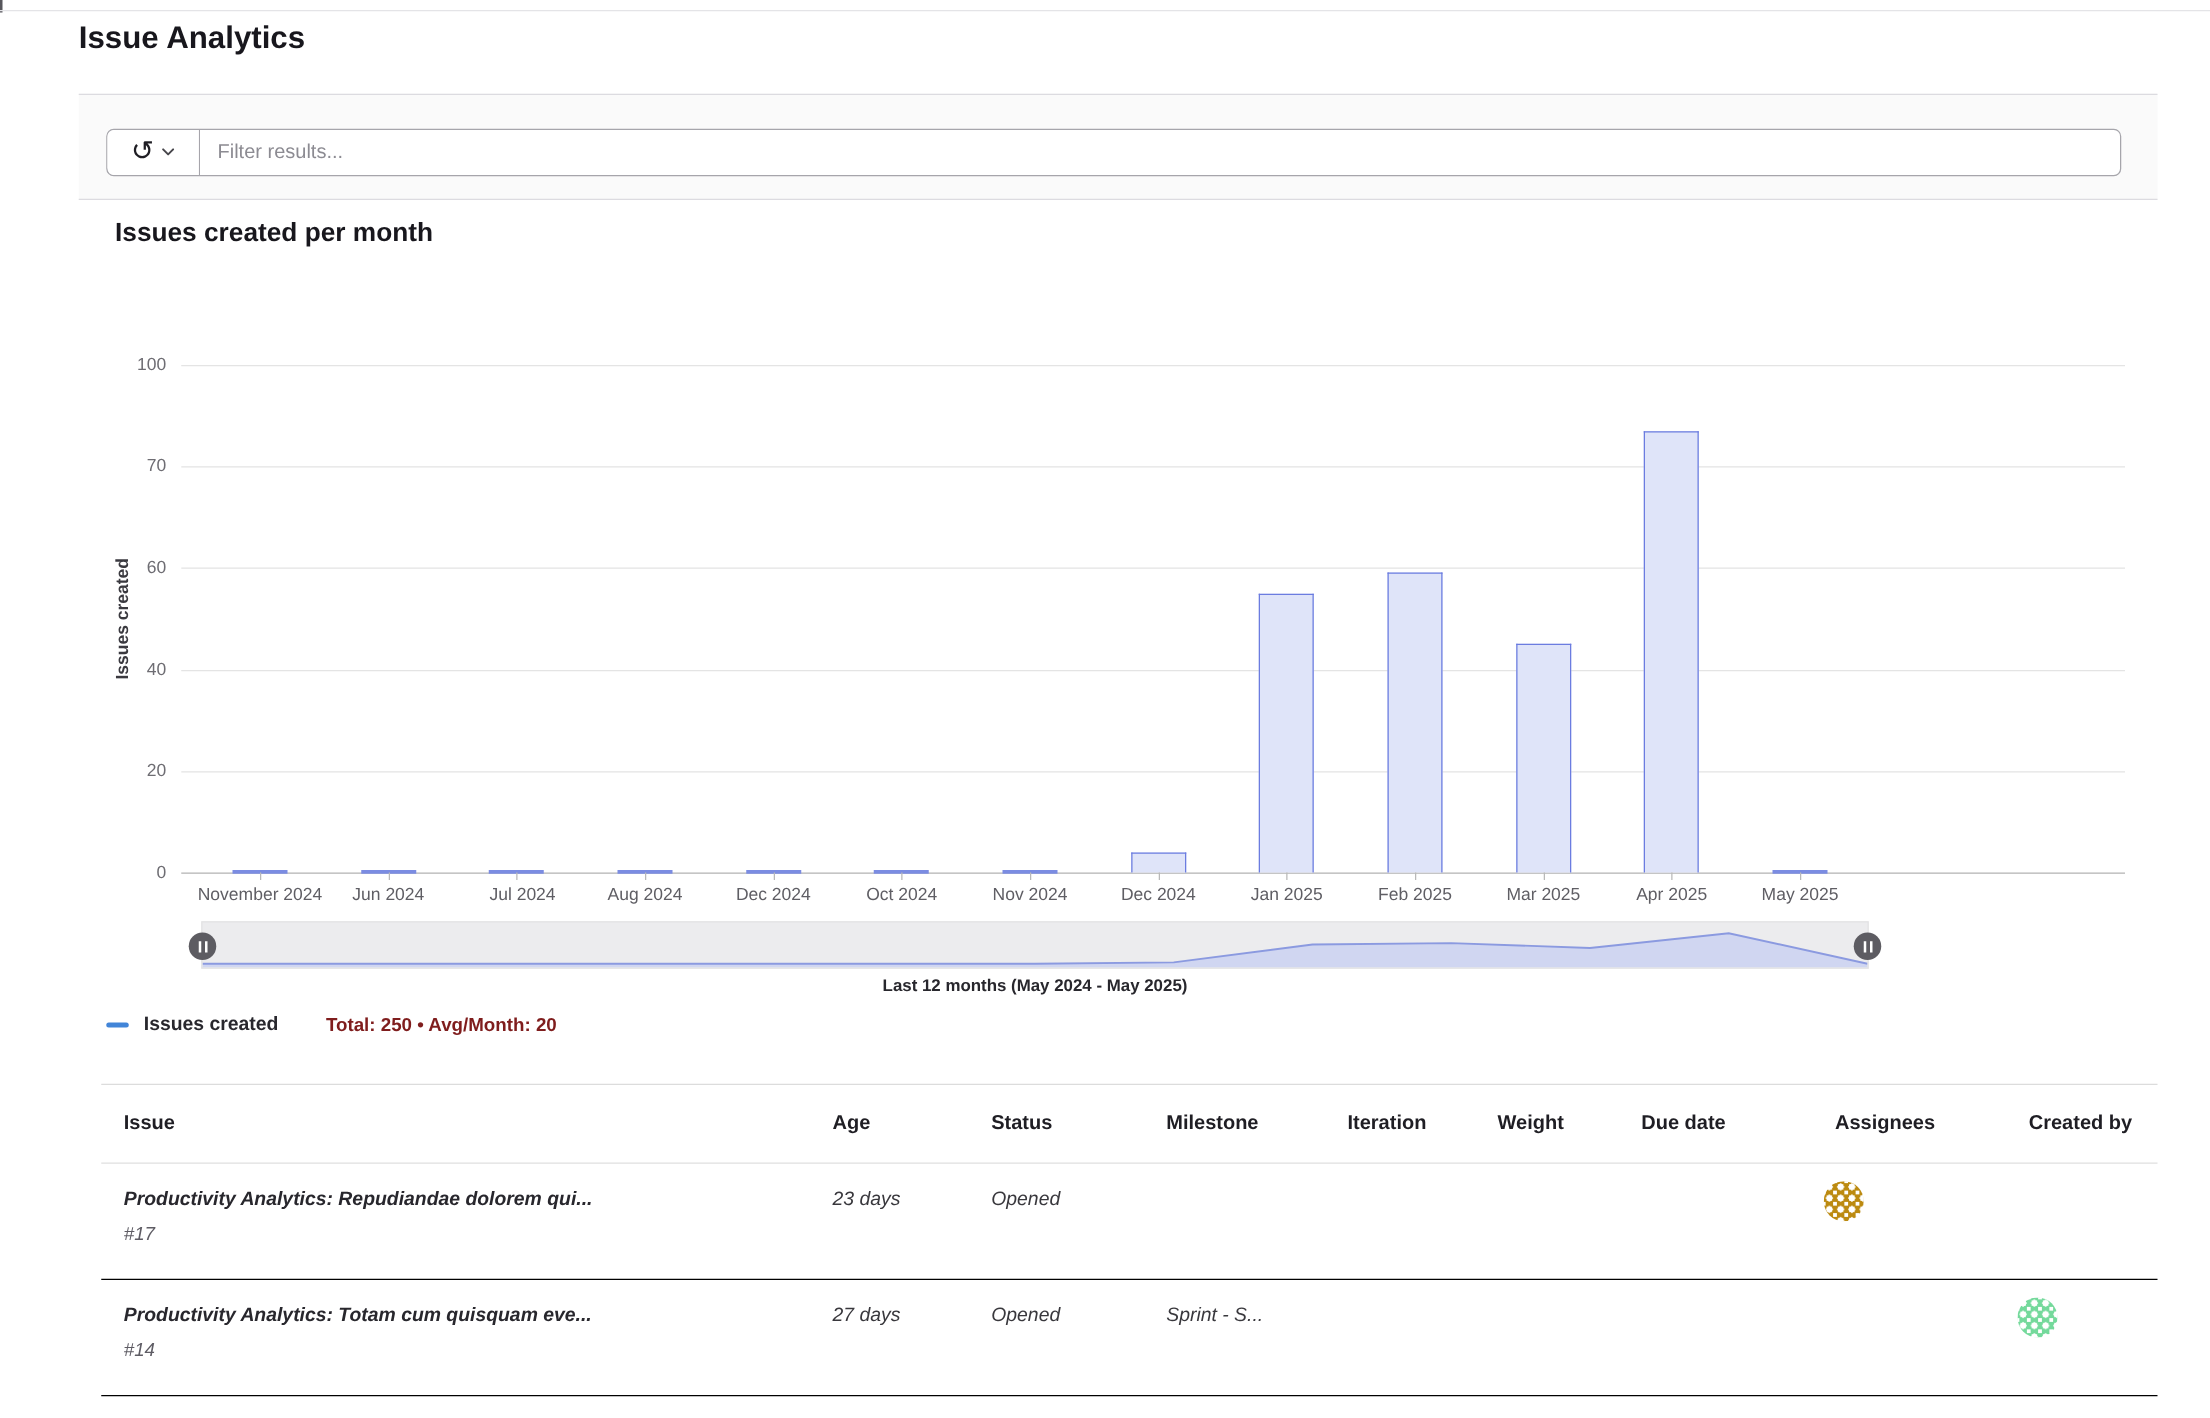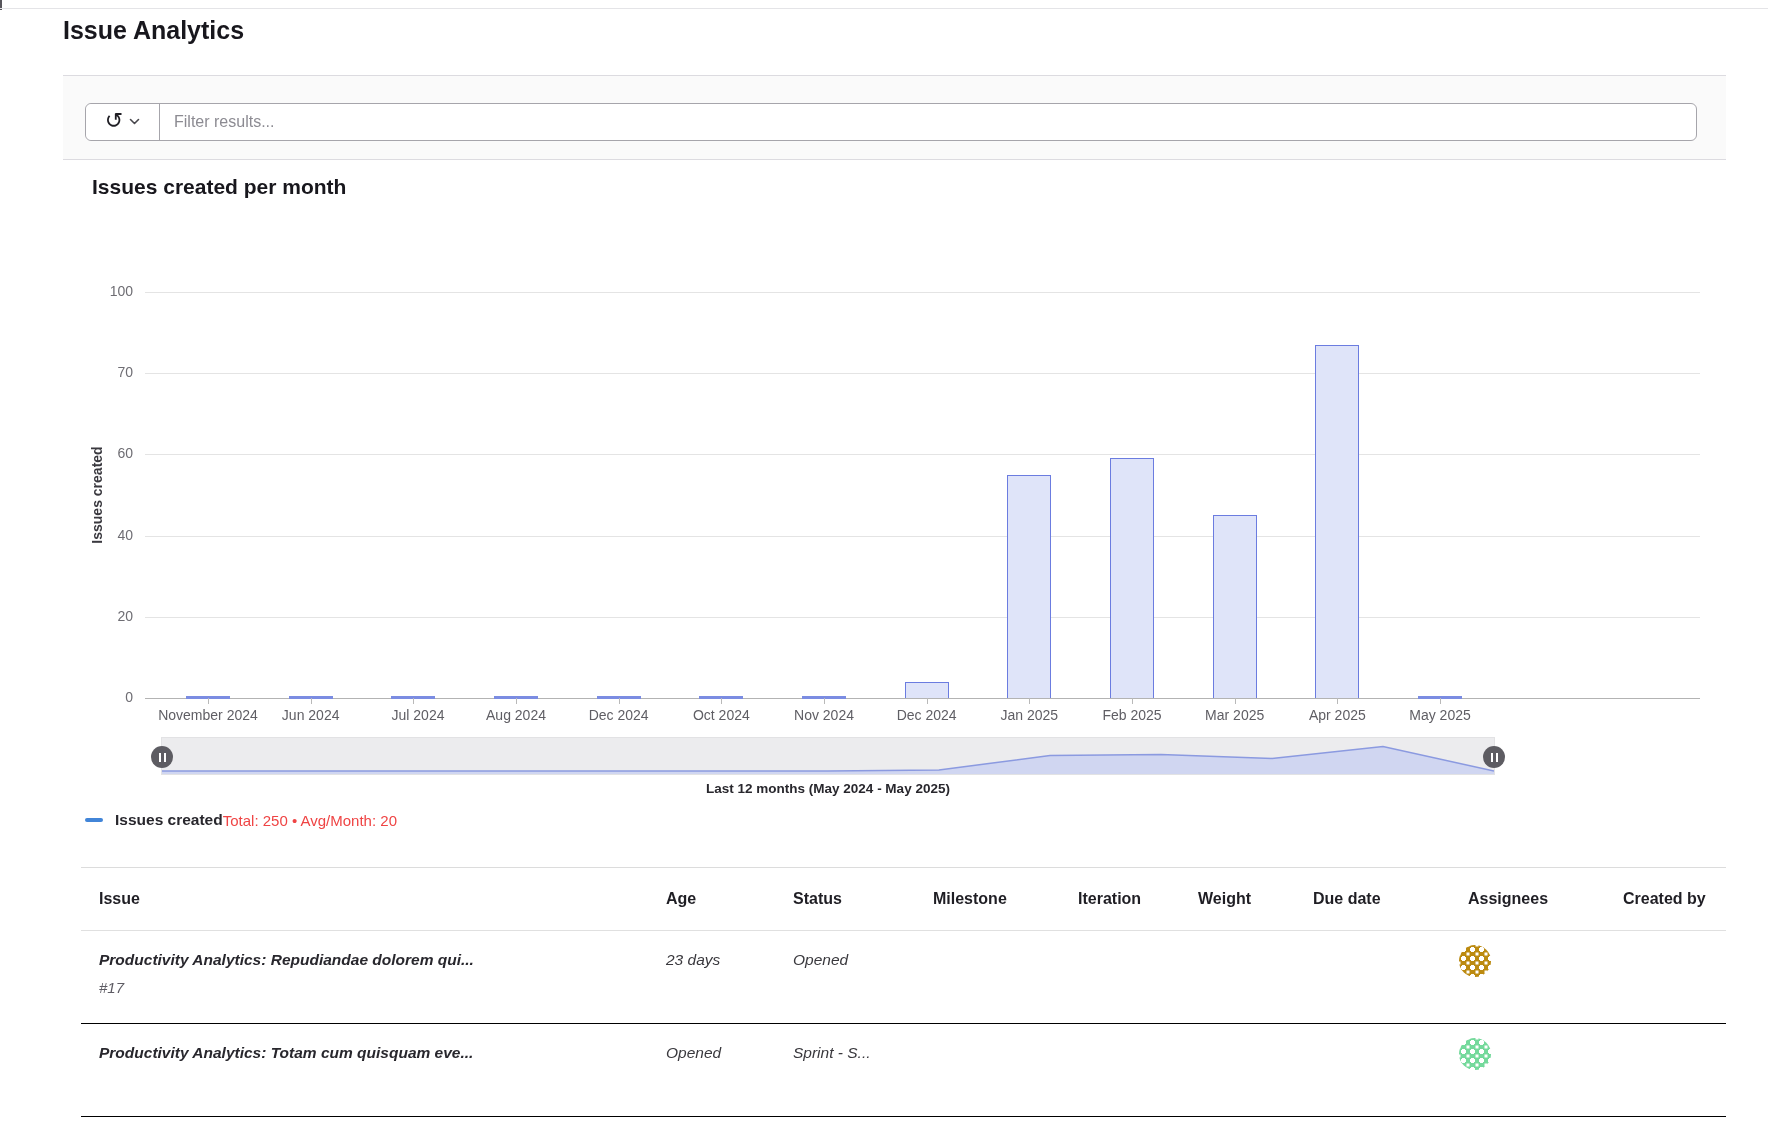--- a/index.html
+++ b/index.html
@@ -46,21 +46,21 @@
   .handle.left{left:-11px;}
   .handle.right{right:-11px;}
 
   .chart-caption{position:absolute;left:161px;top:781px;width:1334px;text-align:center;
                  font-size:13.5px;font-weight:700;color:#28272d;}
 
   
   .legend{position:absolute;left:85px;top:806px;display:flex;align-items:center;height:28px;}
   .legend-dash{width:18px;height:4px;border-radius:2px;background:#4285d8;margin-right:12px;}
   .legend-label{font-size:15.5px;font-weight:700;color:#28272d;}
-  .legend-stats{font-size:15px;color:#ef4444;}
+  .legend-stats{font-size:15px;color:#7f1d1d;margin-left:38px;font-weight:bold;}
 
   
   .issues-table{position:absolute;left:81px;top:867px;width:1645px;}
   .thead,.trow{display:grid;grid-template-columns:567px 127px 140px 145px 120px 115px 155px 155px 1fr;}
   .thead{height:62px;border-top:1px solid #dcdcdc;border-bottom:1px solid #e0e0e0;align-items:center;}
   .th{font-size:16px;font-weight:700;color:#1f1e24;padding-left:18px;}
   .trow{border-bottom:1px solid #000000;padding:17px 0 0 0;height:75px;box-sizing:content-box;font-style:italic;}
   .td{font-size:15.5px;color:#39383d;padding-left:18px;line-height:24px;}
   .issue-title{font-size:15.5px;font-weight:700;color:#28272d;cursor:pointer;line-height:23px;
                white-space:nowrap;overflow:hidden;}
@@ -194,21 +194,23 @@
         <div class="td"></div>
         <div class="td"></div>
         <div class="td"></div>
         <div class="td">
           <div class="avatar" style="background-color: rgb(188, 138, 16);"></div>
         </div>
       </div>
       <div class="trow">
         <div class="td">
           <div class="issue-title">Productivity Analytics: Totam cum quisquam eve...</div>
-        </div>
+          <div class="issue-ref">#14</div>
+        </div>
+        <div class="td">27 days</div>
         <div class="td">Opened</div>
         <div class="td">Sprint - S...</div>
         <div class="td"></div>
         <div class="td"></div>
         <div class="td"></div>
         <div class="td"></div>
         <div class="td">
           <div class="avatar" style="background-color: rgb(116, 217, 155);"></div>
         </div>
       </div>

